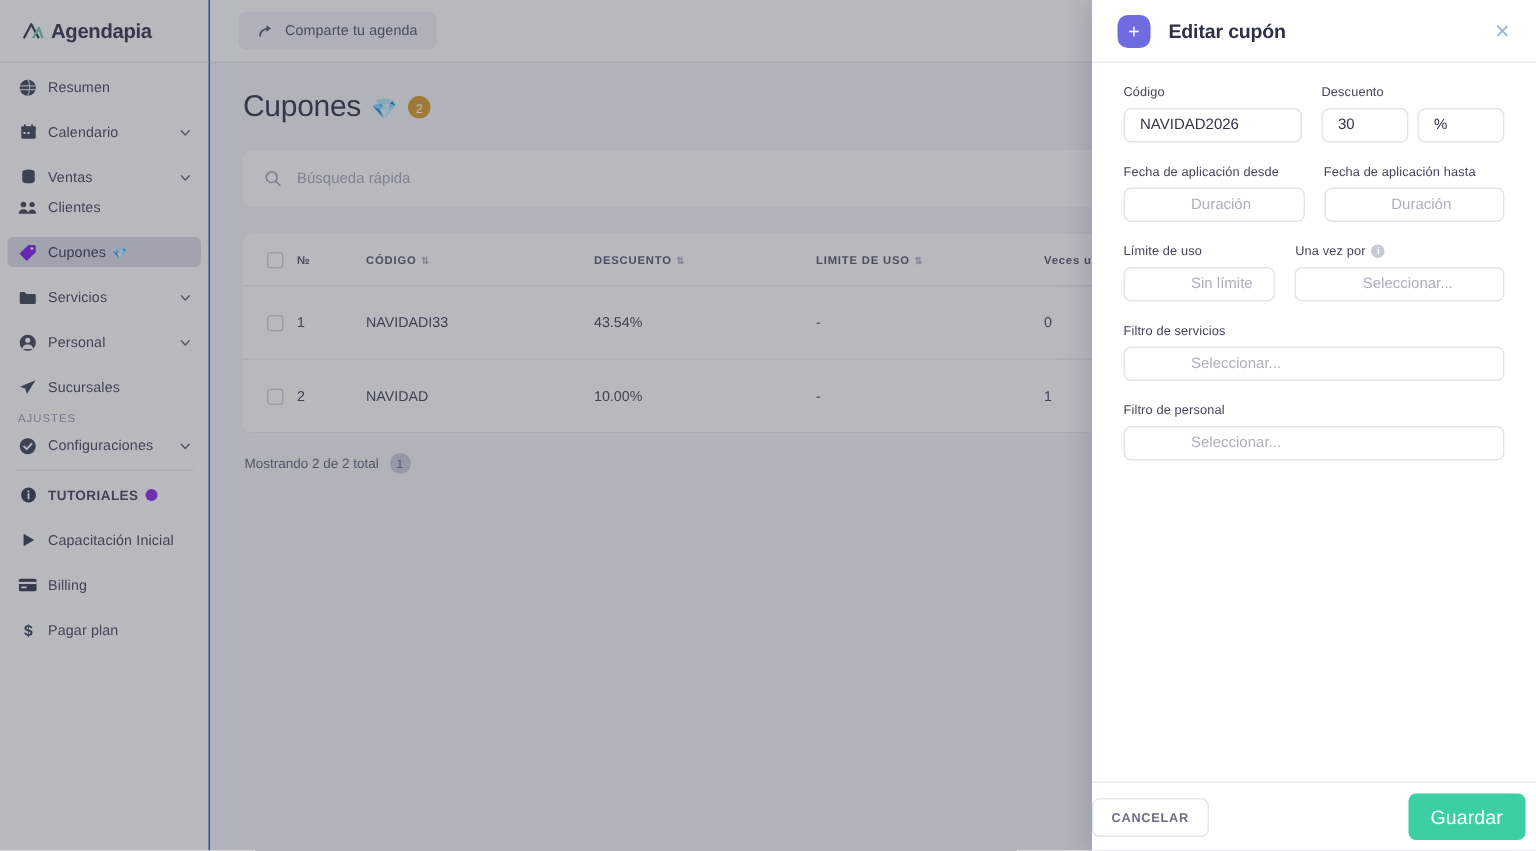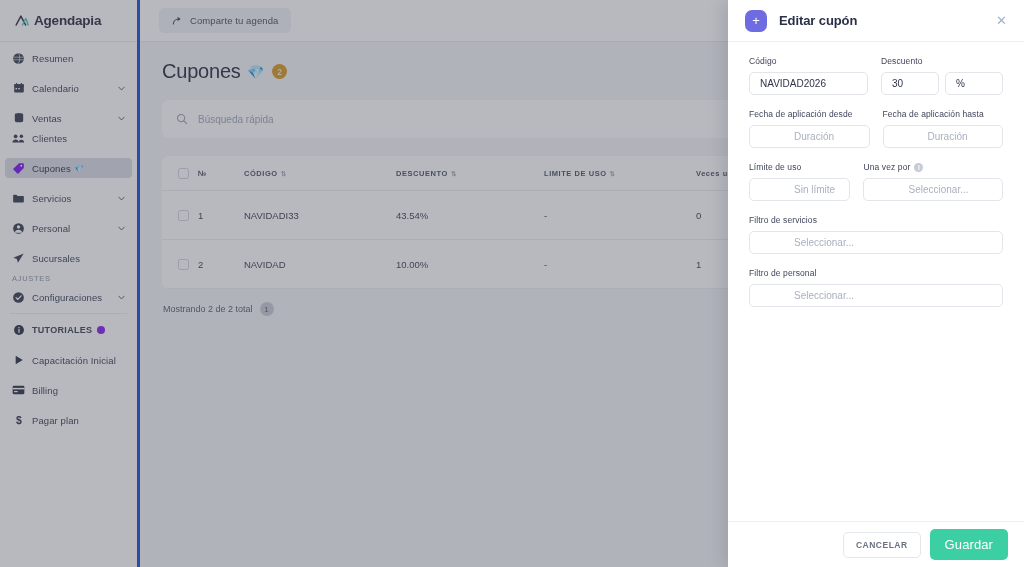--- a/index.html
+++ b/index.html
@@ -9,21 +9,21 @@
     background: #f4f5f7;
     overflow: hidden;
   }
   #app { position: relative; width: 1024px; height: 567px; }
 
   
   .sidebar {
     position: absolute; left: 0; top: 0;
     width: 140px; height: 567px;
     background: #ffffff;
-    border-right: 3px solid #1d4ed8;
+    border-right: 1px solid #1d4ed8;
     display: flex; flex-direction: column;
   }
   .logo-row {
     height: 42px; display: flex; align-items: center;
     padding-left: 14px; gap: 5px;
     border-bottom: 1px solid #eceef1;
   }
   .logo-mark { width: 15px; height: 15px; display: block; }
   .logo-text {
     font-size: 13.5px; font-weight: bold; color: #2c3043;
@@ -201,22 +201,22 @@
   .info-ic {
     width: 9px; height: 9px; border-radius: 50%;
     background: #c6cbd6; color: #fff; font-size: 6.5px;
     display: inline-flex; align-items: center; justify-content: center;
     font-weight: bold; font-style: normal;
   }
   .fld.w-lim { width: 104px; }
   .fld.w-once { width: 143px; }
   .panel-foot {
     flex: 0 0 46px; border-top: 1px solid #eceef1;
-    display: flex; align-items: center; justify-content: flex-end;
-    gap: 9px; padding-right: 16px;
+    display: flex; align-items: center; justify-content: space-between;
+    gap: 9px; padding-right: 7px;
   }
   .btn-cancel {
     font-size: 8.5px; font-weight: bold; letter-spacing: 0.5px;
     color: #6b7183; background: #fff; border: 1px solid #e4e7ec;
     border-radius: 5px; padding: 7px 12px; cursor: pointer;
   }
   .btn-save {
     font-size: 13px; font-weight: normal; color: #fff;
     background: #3ccfa4; border: none; border-radius: 5px;
     padding: 8px 15px; cursor: pointer; letter-spacing: 0.1px;

